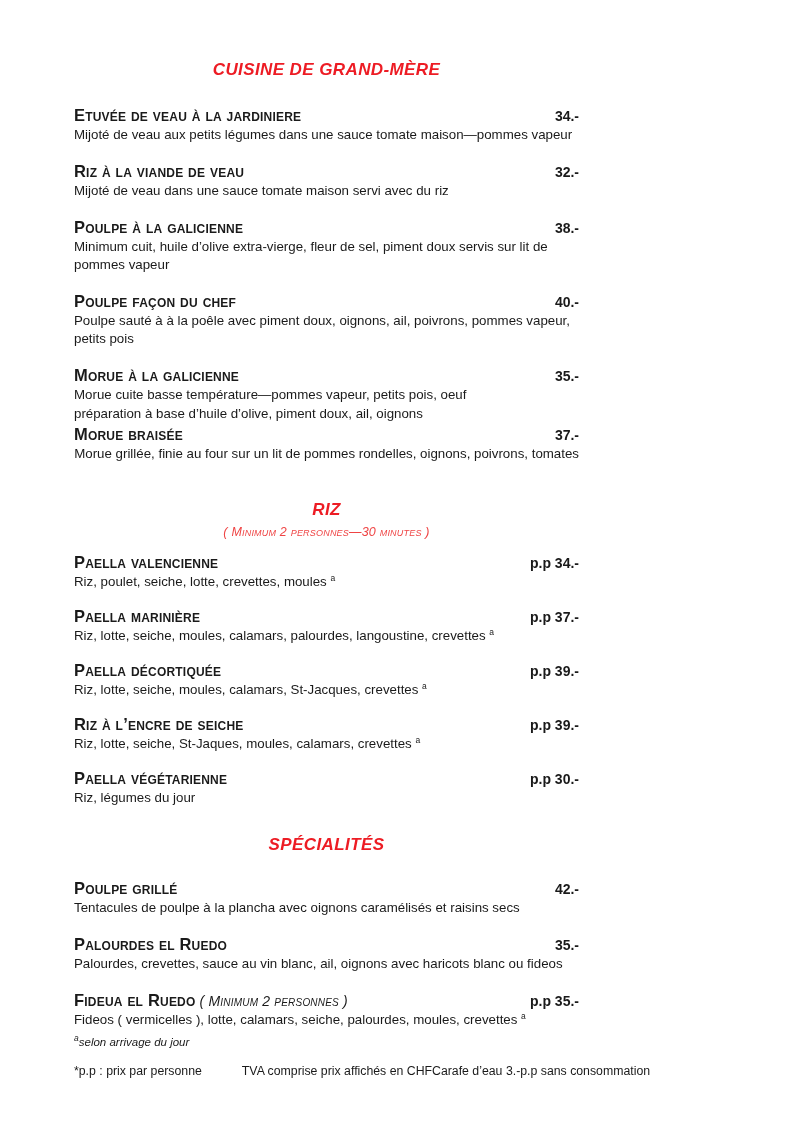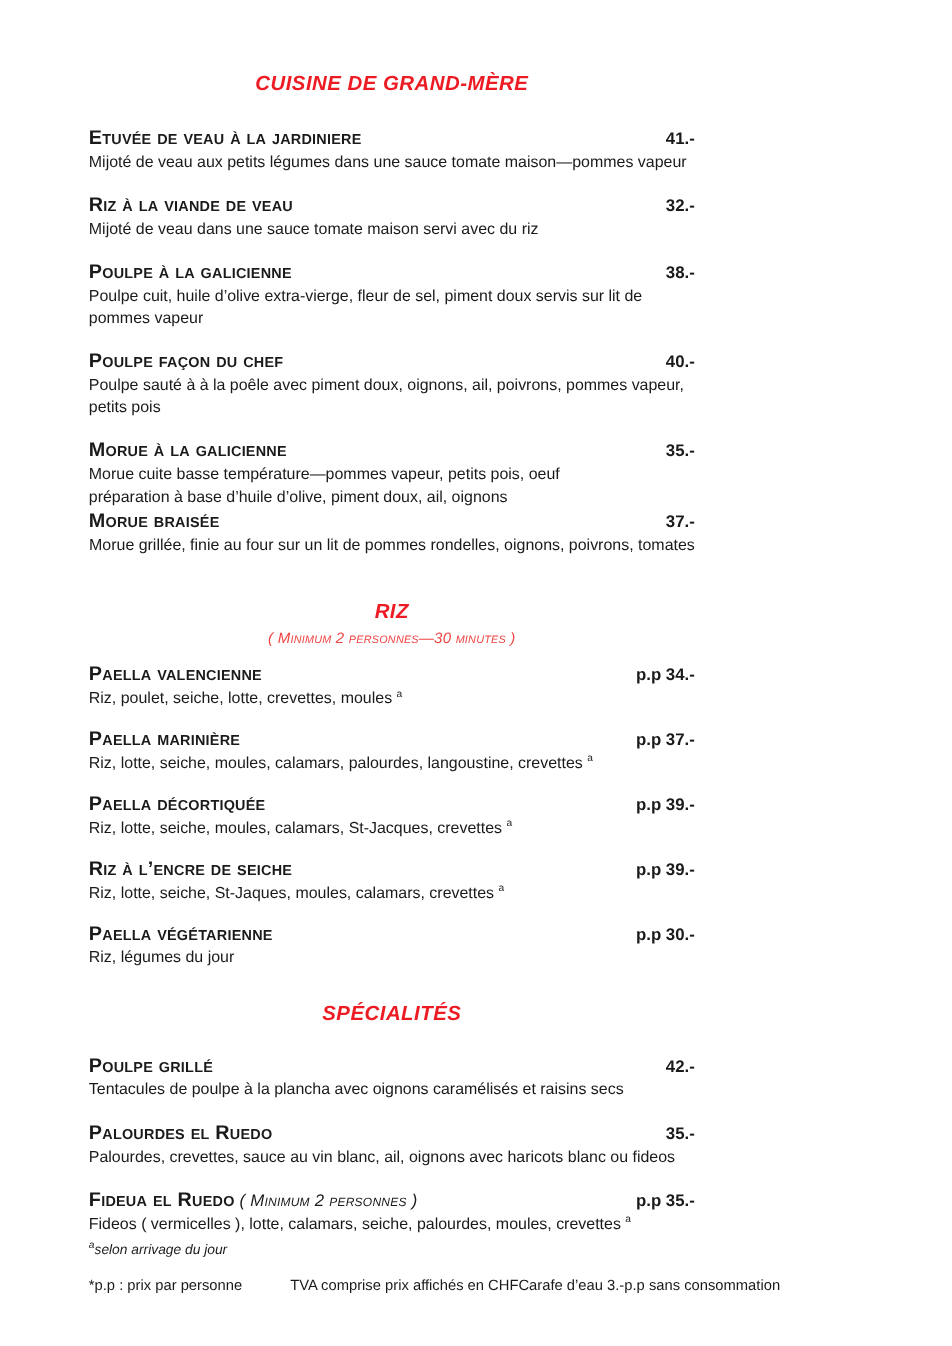--- a/index.html
+++ b/index.html
@@ -109,37 +109,37 @@
 <body>
 
 <div class="page">
   <div id="sections-root">
       <div class="section" style="padding-top: 60px;">
         <div class="section-title">CUISINE DE GRAND-MÈRE</div>
         <div class="items" style="margin-top: 26px;">
           <div class="item">
             <div class="item-head">
               <div class="item-name"><span>Etuvée de veau à la jardiniere</span></div>
-              <div class="item-price">41.-</div>
+              <div class="item-price">34.-</div>
             </div>
             <div class="item-desc"><span>Mijoté de veau aux petits légumes dans une sauce tomate maison—pommes vapeur</span></div>
           </div>
           <div class="item" style="margin-top: 18px;">
             <div class="item-head">
               <div class="item-name"><span>Riz à la viande de veau</span></div>
               <div class="item-price">32.-</div>
             </div>
             <div class="item-desc"><span>Mijoté de veau dans une sauce tomate maison servi avec du riz</span></div>
           </div>
           <div class="item" style="margin-top: 18px;">
             <div class="item-head">
               <div class="item-name"><span>Poulpe à la galicienne</span></div>
               <div class="item-price">38.-</div>
             </div>
-            <div class="item-desc"><span>Poulpe cuit, huile d’olive extra-vierge, fleur de sel, piment doux servis sur lit de pommes vapeur</span></div>
+            <div class="item-desc"><span>Minimum cuit, huile d’olive extra-vierge, fleur de sel, piment doux servis sur lit de pommes vapeur</span></div>
           </div>
           <div class="item" style="margin-top: 18px;">
             <div class="item-head">
               <div class="item-name"><span>Poulpe façon du chef</span></div>
               <div class="item-price">40.-</div>
             </div>
             <div class="item-desc"><span>Poulpe sauté à à la poêle avec piment doux, oignons, ail, poivrons, pommes vapeur, petits pois</span></div>
           </div>
           <div class="item" style="margin-top: 18px;">
             <div class="item-head">

